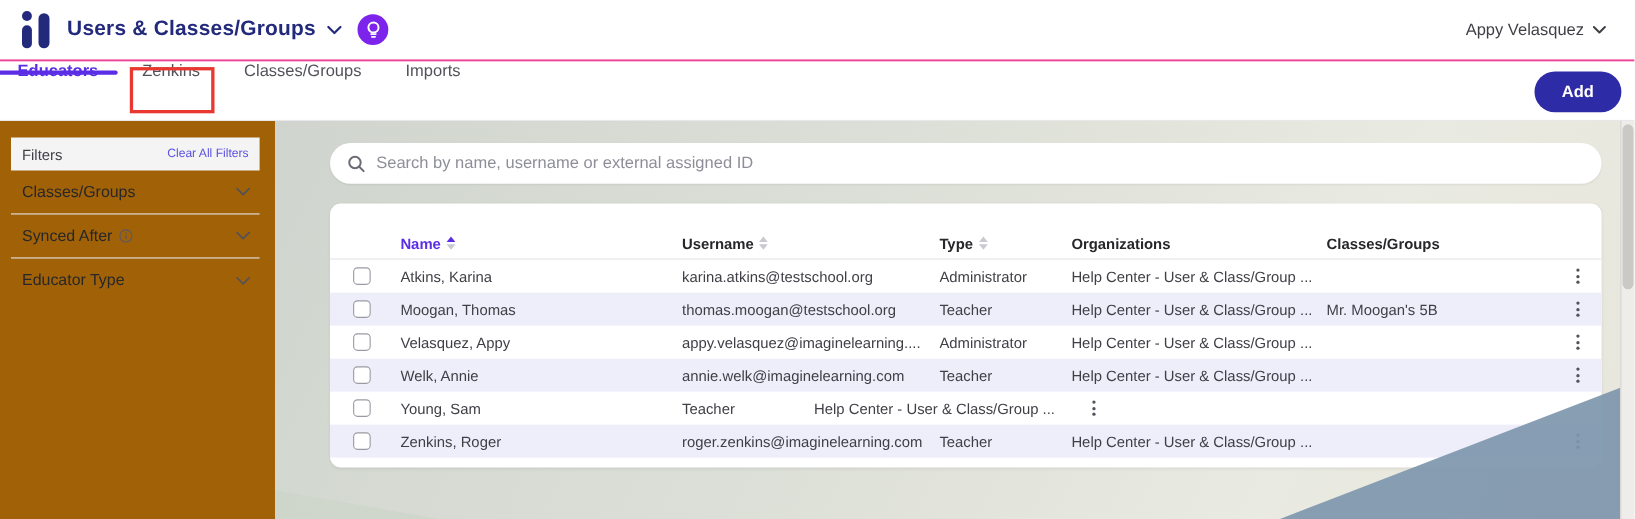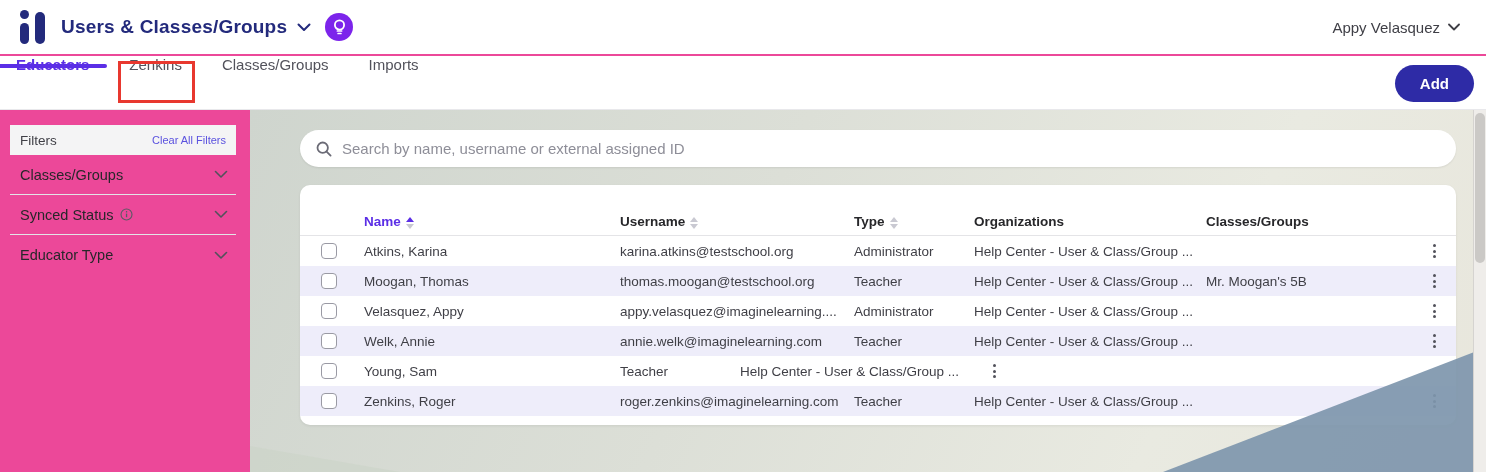--- a/index.html
+++ b/index.html
@@ -25,21 +25,21 @@
   .tabs{display:flex; gap:40px;}
   .tab{display:flex; align-items:center; position:relative; font-size:15px; color:#52525B; cursor:pointer;}
   .tab.active{color:var(--accent); font-weight:bold;}
   .tab.active::after{content:""; position:absolute; left:-18px; right:-18px; bottom:5px; height:4px; background:var(--accent); border-radius:2px;}
   .tab .annot{position:absolute; left:-11px; right:-13px; top:5px; height:42px; border:3px solid var(--red); pointer-events:none;}
   .add-btn{position:absolute; right:12px; top:9px; height:37px; padding:0 25px; border:none; border-radius:19px; background:var(--add); color:#fff; font-size:15px; font-weight:bold; font-family:inherit; cursor:pointer;}
 
   
   .content{display:flex; height:362px;}
 
-  .sidebar{width:250px; background:#ec4899; padding:15px 0 0 10px; flex:none;}
+  .sidebar{width:250px; background:#a16207; padding:15px 0 0 10px; flex:none;}
   .filter-panel{width:226px;}
   .filter-header{background:#F4F4F5; height:30px; display:flex; align-items:center; justify-content:space-between; padding:0 10px; }
   .filter-title{font-size:13.5px; color:var(--txt);}
   .clear-link{font-size:11px; color:var(--link); cursor:pointer;}
   .filter-section{height:40px; display:flex; align-items:center; justify-content:space-between; padding:0 8px 0 10px; font-size:14.5px; color:var(--txt-dark); border-bottom:1px solid var(--border); cursor:pointer;}
   .filter-section:last-child{border-bottom:none;}
   .fs-label{display:flex; align-items:center; gap:6px;}
 
   .main{flex:1; position:relative; overflow:hidden; background:linear-gradient(115deg,#CFD5CE 0%,#DCDFD7 40%,#E9EAE1 75%,#E8E6DC 100%);padding-left:22px;}
   .wave{position:absolute; right:13px; bottom:0; width:310px; height:130px; background:var(--wave); clip-path:polygon(100% 8%,100% 100%,0% 100%); opacity:.92;}
@@ -63,21 +63,21 @@
   .thead{height:29px; border-bottom:1px solid var(--border); font-weight:bold; color:var(--txt-dark); font-size:13.5px;}
   .trow.alt{background:var(--row-alt);}
   .c-check{width:64px; padding-left:21px; flex:none; display:flex; align-items:center;}
   .c-name{width:256px; flex:none; padding-right:10px;}
   .c-user{width:234px; flex:none; padding-right:10px;}
   .c-type{width:120px; flex:none; padding-right:10px;}
   .c-org{width:232px; flex:none; padding-right:10px;}
   .c-class{flex:1; padding-right:10px;}
   .c-menu{width:44px; flex:none; display:flex; justify-content:center;}
   .cell{white-space:nowrap; overflow:hidden; text-overflow:ellipsis;}
-  .hcell{display:flex; align-items:flex-end; gap:5px; cursor:pointer;}
+  .hcell{display:flex; align-items:center; gap:5px; cursor:pointer;}
   .hcell.sorted{color:var(--accent);}
   .sorticon{display:inline-flex; flex-direction:column; gap:2px;}
   .tri{width:0; height:0; border-left:4px solid transparent; border-right:4px solid transparent;}
   .tri.up{border-bottom:5px solid #C9C9D2;}
   .tri.down{border-top:5px solid #C9C9D2;}
   .tri.up.on{border-bottom-color:var(--accent);}
   .kebab{display:flex; flex-direction:column; gap:2.5px; padding:4px 6px; cursor:pointer;}
   .kebab i{width:3px; height:3px; border-radius:50%; background:#52525B;}
 </style>
 </head>
@@ -146,21 +146,21 @@
               <span>Classes/Groups</span>
             </span>
             <span style="display: inline-flex;">
               <svg width="14" height="9" viewBox="0 0 14 9">
                 <path d="M1.5 1.5 L7 7 L12.5 1.5" fill="none" stroke="#52525B" stroke-width="1.6" stroke-linecap="round" stroke-linejoin="round"></path>
               </svg>
             </span>
           </div>
           <div class="filter-section">
             <span class="fs-label">
-              <span>Synced Status</span>
+              <span>Synced After</span>
               <span style="display: inline-flex;">
                 <svg width="13" height="13" viewBox="0 0 13 13">
                   <circle cx="6.5" cy="6.5" r="5.5" fill="none" stroke="#5A5A64" stroke-width="1.1"></circle>
                   <rect x="5.9" y="5.6" width="1.3" height="3.6" fill="#5A5A64"></rect>
                   <rect x="5.9" y="3.1" width="1.3" height="1.4" fill="#5A5A64"></rect>
                 </svg>
               </span>
             </span>
             <span style="display: inline-flex;">
               <svg width="14" height="9" viewBox="0 0 14 9">

